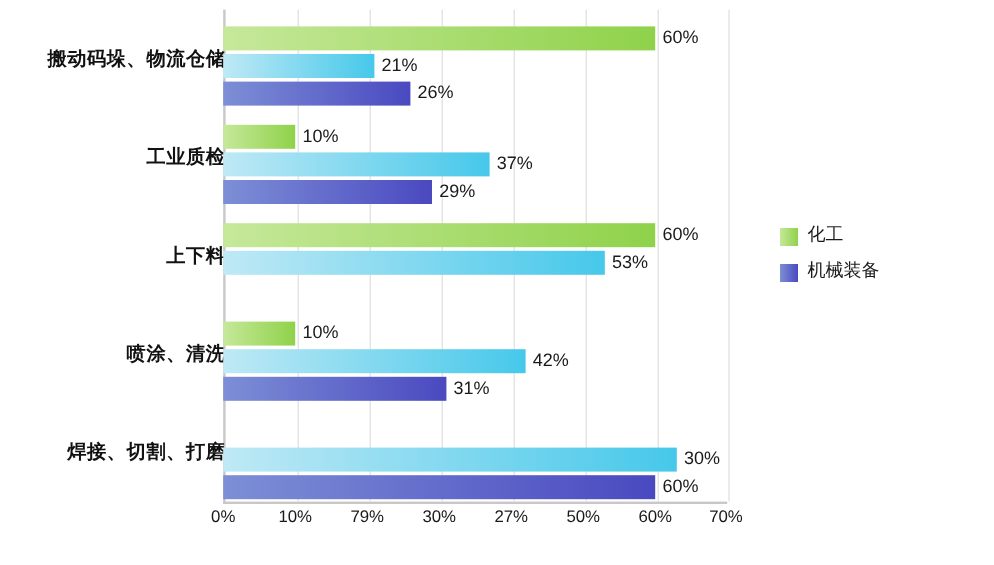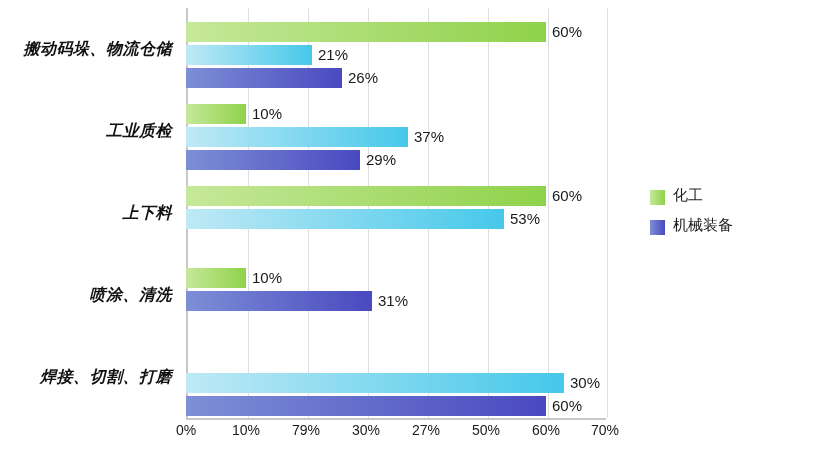--- a/index.html
+++ b/index.html
@@ -55,22 +55,22 @@
     position:absolute;
     top:1px;
     font-size:15px;
     color:#1a1a1a;
     white-space:nowrap;
   }
 
   
   .cat-labels{
     position:absolute;
-    left:0; top:8px;
-    width:180px; height:410px;font-style:italic;
+    left:16px; top:8px;
+    width:180px; height:410px;
   }
   .cat-label{
     height:82px;
     display:flex;
     align-items:center;
     justify-content:flex-end;
     padding-right:8px;
     box-sizing:border-box;
     font-size:16px;
     font-weight:bold;
@@ -183,20 +183,24 @@
         <div class="bar-label" style="left:324px">53%</div>
       </div>
     </div>
 
     <div class="group" style="padding-top:11px">
       <div class="bar-row">
         <div class="bar s0" style="width:60px"></div>
         <div class="bar-label" style="left:66px">10%</div>
       </div>
       <div class="bar-row">
+        <div class="bar s1" style="width:252px"></div>
+        <div class="bar-label" style="left:258px">42%</div>
+      </div>
+      <div class="bar-row">
         <div class="bar s2" style="width:186px"></div>
         <div class="bar-label" style="left:192px">31%</div>
       </div>
     </div>
 
     <div class="group" style="padding-top:34px">
       <div class="bar-row">
         <div class="bar s1" style="width:378px"></div>
         <div class="bar-label" style="left:384px">30%</div>
       </div>

